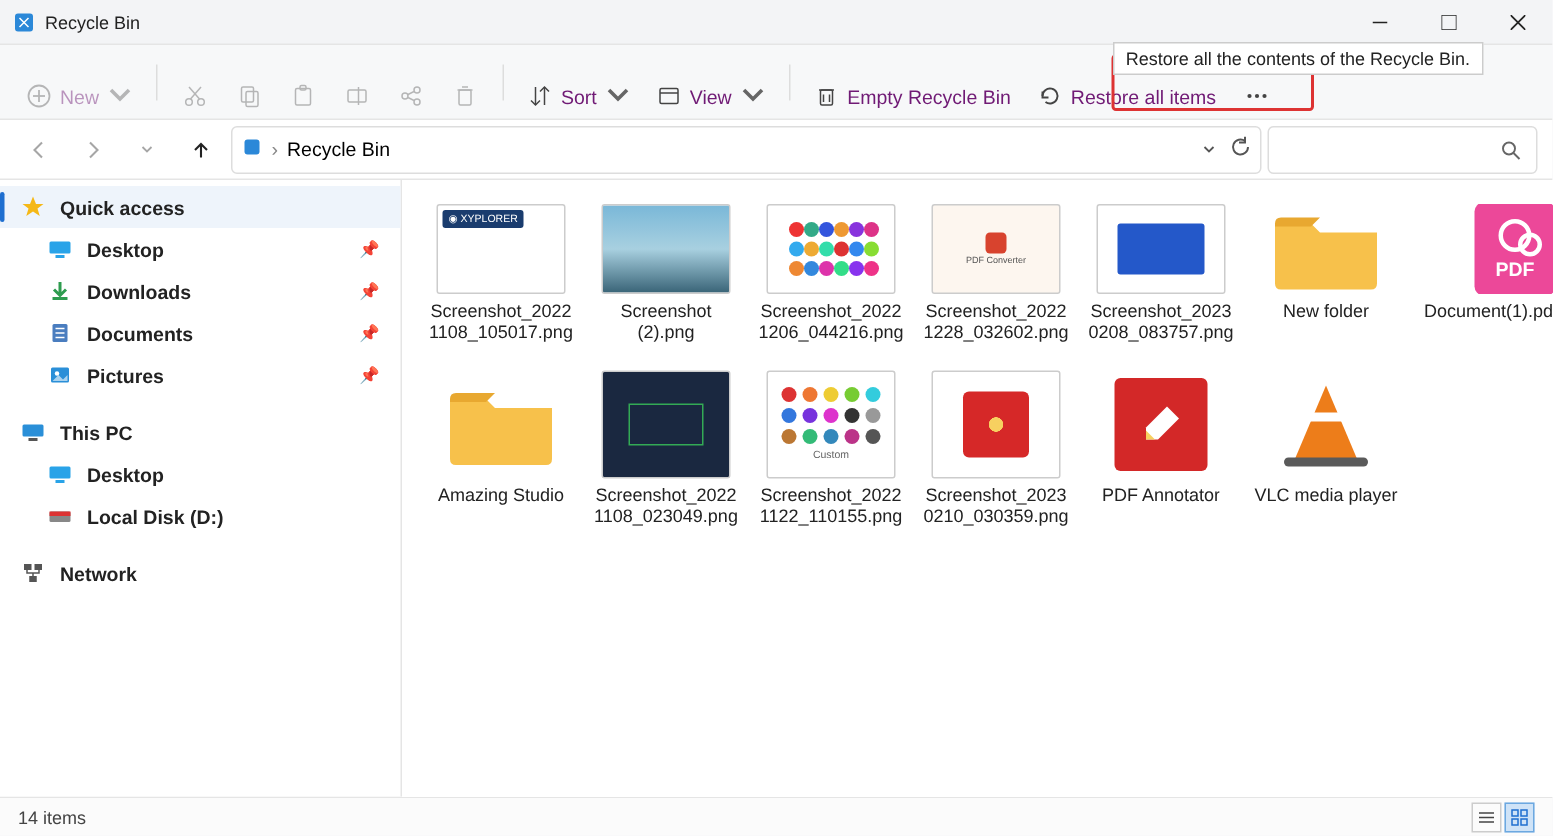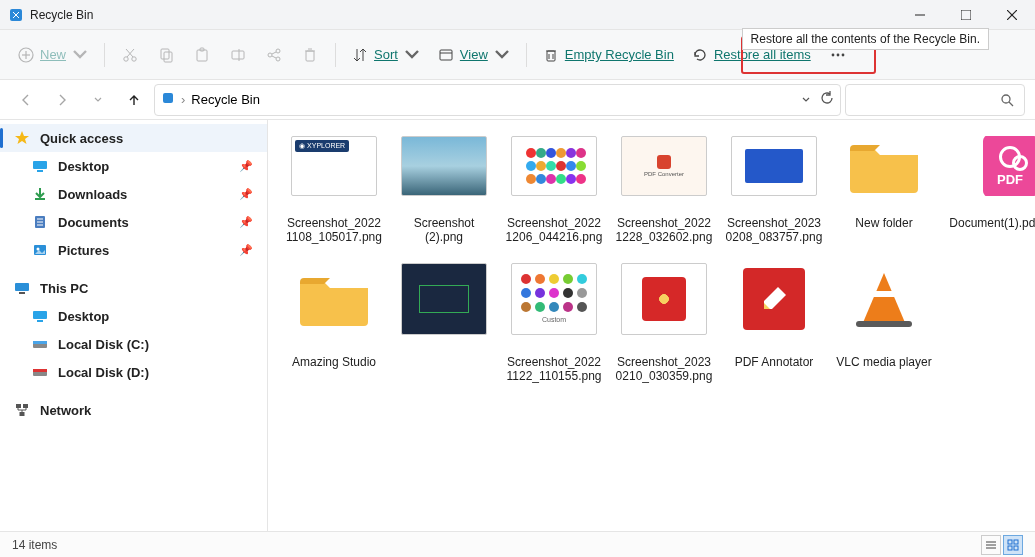--- a/index.html
+++ b/index.html
@@ -5,21 +5,21 @@
   * { box-sizing: border-box; margin: 0; padding: 0; font-family: "Segoe UI", sans-serif; }
   html,body { width:1035px; height:557px; background:#f8f9fa; overflow:hidden; }
   .titlebar { height:30px; display:flex; align-items:center; padding:0 0 0 8px; background:#f3f4f6; border-bottom:1px solid #e5e5e5; }
   .titlebar .app-icon { width:16px; height:16px; margin-right:6px; color:#2272c5; }
   .titlebar .title { font-size:12px; color:#222; flex:0 0 auto; }
   .titlebar .spacer { flex:1; }
   .winbtn { width:46px; height:30px; display:flex; align-items:center; justify-content:center; color:#222; }
   .winbtn svg { width:10px; height:10px; }
   .tooltip { position:absolute; top:28px; right:46px; background:#fff; border:1px solid #ccc; padding:3px 8px; font-size:12px; color:#222; z-index:100; }
   .toolbar { height:50px; display:flex; align-items:center; padding:0 10px; gap:2px; background:#f7f8f9; border-bottom:1px solid #e5e5e5; position:relative;}
-  .tbtn { height:34px; min-width:34px; display:flex; align-items:center; justify-content:center; padding:0 8px; color:#0f766e; border-radius:4px; font-size:13px; gap:6px;text-decoration:underline; }
+  .tbtn { height:34px; min-width:34px; display:flex; align-items:flex-end; justify-content:center; padding:0 8px; color:#701a75; border-radius:4px; font-size:13px; gap:6px; }
   .tbtn.disabled { opacity:.45; }
   .tbtn svg { width:16px; height:16px; }
   .divider { width:1px; height:24px; background:#ddd; margin:0 6px; }
   .chev { width:8px; height:8px; }
   .highlight-box { position:absolute; border:2px solid #d33; border-radius:3px; pointer-events:none; }
   .nav-row { height:40px; display:flex; align-items:center; padding:6px 10px; gap:4px; background:#fff; border-bottom:1px solid #e5e5e5;}
   .nav-btn { width:32px; height:32px; display:flex; align-items:center; justify-content:center; color:#555; border-radius:4px;}
   .nav-btn.disabled{opacity:.4;}
   .addr { flex:1; height:32px; border:1px solid #ddd; border-radius:4px; display:flex; align-items:center; padding:0 6px; gap:6px; font-size:13px; background:#fff;}
   .addr .ref { margin-left:auto; display:flex; align-items:center; gap:10px;}
@@ -31,21 +31,21 @@
   .side-item .pin { position:absolute; right:14px; color:#888; font-size:11px;}
   .side-item.sel { background:#eef4fb; }
   .side-item.sel::before{content:"";position:absolute;left:0;top:4px;bottom:4px;width:3px;background:#1f6fd0;border-radius:2px;}
   .side-icon { width:16px; height:16px; flex:0 0 16px; display:flex; align-items:center; justify-content:center;}
   .content { flex:1; overflow:auto; padding:16px; background:#fff;}
   .grid { display:grid; grid-template-columns: repeat(7, 100px); gap:18px 10px; }
   .item { width:100px; display:flex; flex-direction:column; align-items:center; text-align:center; font-size:12px; color:#222; gap:4px;}
   .thumb { width:86px; height:60px; border:1px solid #ccc; border-radius:2px; background:#f5f5f5; display:flex; align-items:center; justify-content:center; overflow:hidden; font-size:9px; color:#666;}
   .thumb.folder { border:none; background:transparent;}
   .thumb.iconic { border:none; background:transparent;}
-  .label { line-height:1.2; max-height:3.6em; overflow:hidden; word-break:break-word;margin-top:16px;}
+  .label { line-height:1.2; max-height:3.6em; overflow:hidden; word-break:break-word;}
   .status { height:26px; border-top:1px solid #e5e5e5; display:flex; align-items:center; padding:0 12px; font-size:12px; color:#444; background:#fbfbfb;}
   .status .spacer{flex:1;}
   .view-toggle { display:flex; gap:2px; }
   .vt { width:20px; height:20px; border:1px solid #ccc; display:flex; align-items:center; justify-content:center; font-size:10px; color:#444;}
   .vt.active{background:#cfe3f7;border-color:#6ca8e0;}
   
   .folder-svg{width:76px;height:58px;}
   .edge-circle{width:62px;height:62px;border-radius:50%;background:conic-gradient(#38bdf8 0 30%, #0284c7 30% 70%, #0ea5e9 70% 100%);position:relative;}
   .edge-circle::after{content:"";position:absolute;left:12px;top:18px;width:40px;height:40px;border-radius:50%;background:#fff;}
   .red-square{width:62px;height:62px;background:#d32828;border-radius:4px;display:flex;align-items:center;justify-content:center;color:#fff;font-size:30px;font-weight:600;}
@@ -308,29 +308,20 @@
             <rect x="1" y="3" width="14" height="8" rx="1" fill="#29a3e8"></rect>
             <rect x="5" y="12" width="6" height="2" fill="#29a3e8"></rect>
           </svg>
         </span>
       <span>Desktop</span>
     </div>
     <div class="side-item indent">
       <span class="side-icon">
           <svg viewBox="0 0 16 16">
             <rect x="1" y="5" width="14" height="7" rx="1" fill="#888"></rect>
-            <rect x="1" y="5" width="14" height="3" fill="#4aa4e8"></rect>
-          </svg>
-        </span>
-      <span>Local Disk (C:)</span>
-    </div>
-    <div class="side-item indent">
-      <span class="side-icon">
-          <svg viewBox="0 0 16 16">
-            <rect x="1" y="5" width="14" height="7" rx="1" fill="#888"></rect>
             <rect x="1" y="5" width="14" height="3" fill="#d33"></rect>
           </svg>
         </span>
       <span>Local Disk (D:)</span>
     </div>
     <div style="height:10px"></div>
     <div class="side-item">
       <span class="side-icon">
           <svg viewBox="0 0 16 16">
             <rect x="2" y="2" width="5" height="4" fill="#555"></rect>
@@ -416,20 +407,21 @@
               <path d="M4 12 L28 12 L34 18 L72 18 L72 52 Q72 56 68 56 L8 56 Q4 56 4 52 Z" fill="#f7c14b"></path>
               <path d="M4 14 L28 14 L34 8 L8 8 Q4 8 4 12 Z" fill="#e8a830"></path>
             </svg>
         </div>
         <div class="label">Amazing Studio</div>
       </div>
       <div class="item">
         <div class="thumb" style="height:72px;background:#1a2840;">
             <div style="width:60%;height:40%;border:1px solid #3a5;"></div>
           </div>
+        <div class="label">Screenshot_20221108_023049.png</div>
       </div>
       <div class="item">
         <div class="thumb" style="height:72px;background:#fff;flex-direction:column;gap:4px;">
           <div class="moregrid">
             <span style="background:#d33"></span>
               <span style="background:#e73"></span>
               <span style="background:#ec3"></span>
               <span style="background:#7c3"></span>
               <span style="background:#3cd"></span>
             <span style="background:#37d"></span>

